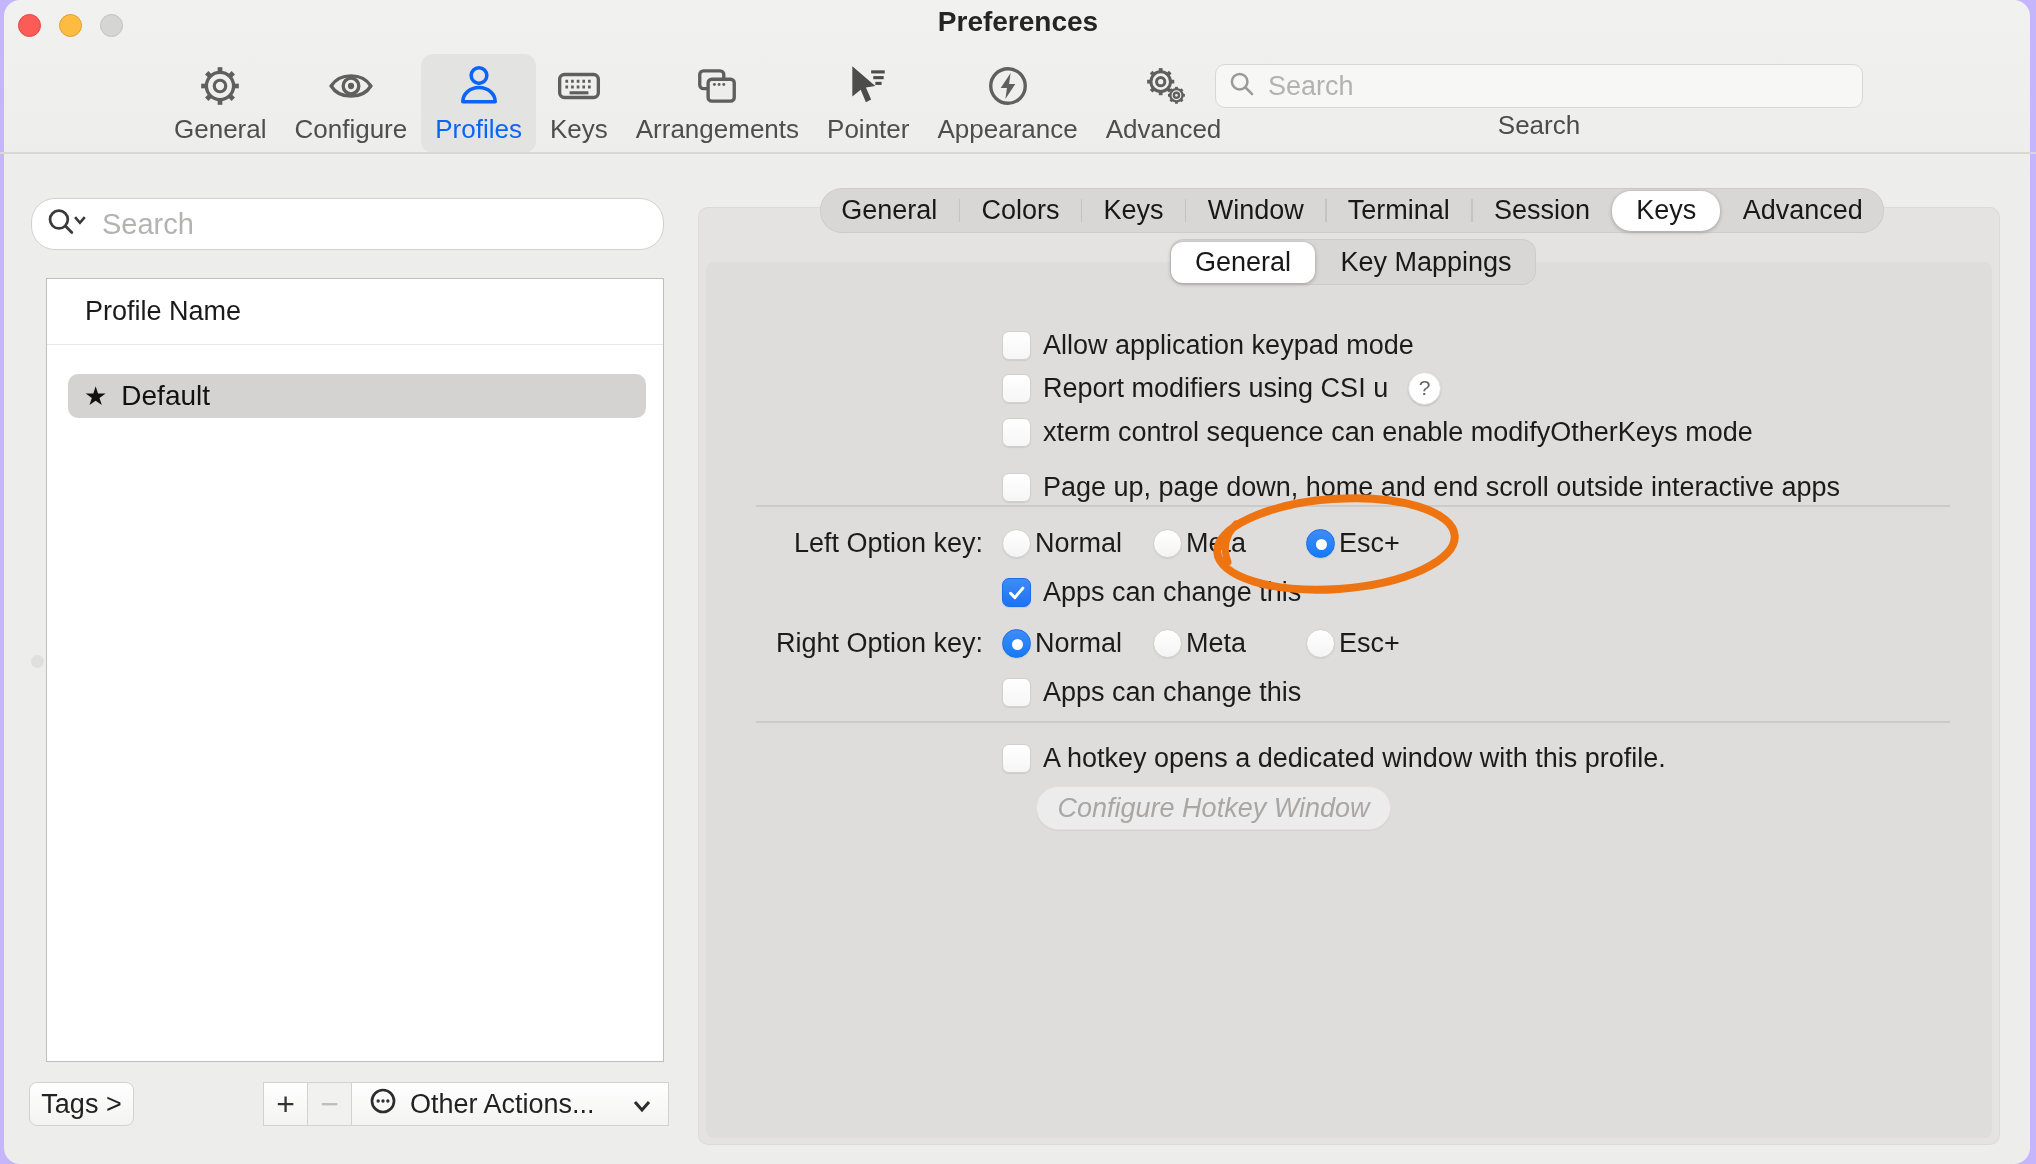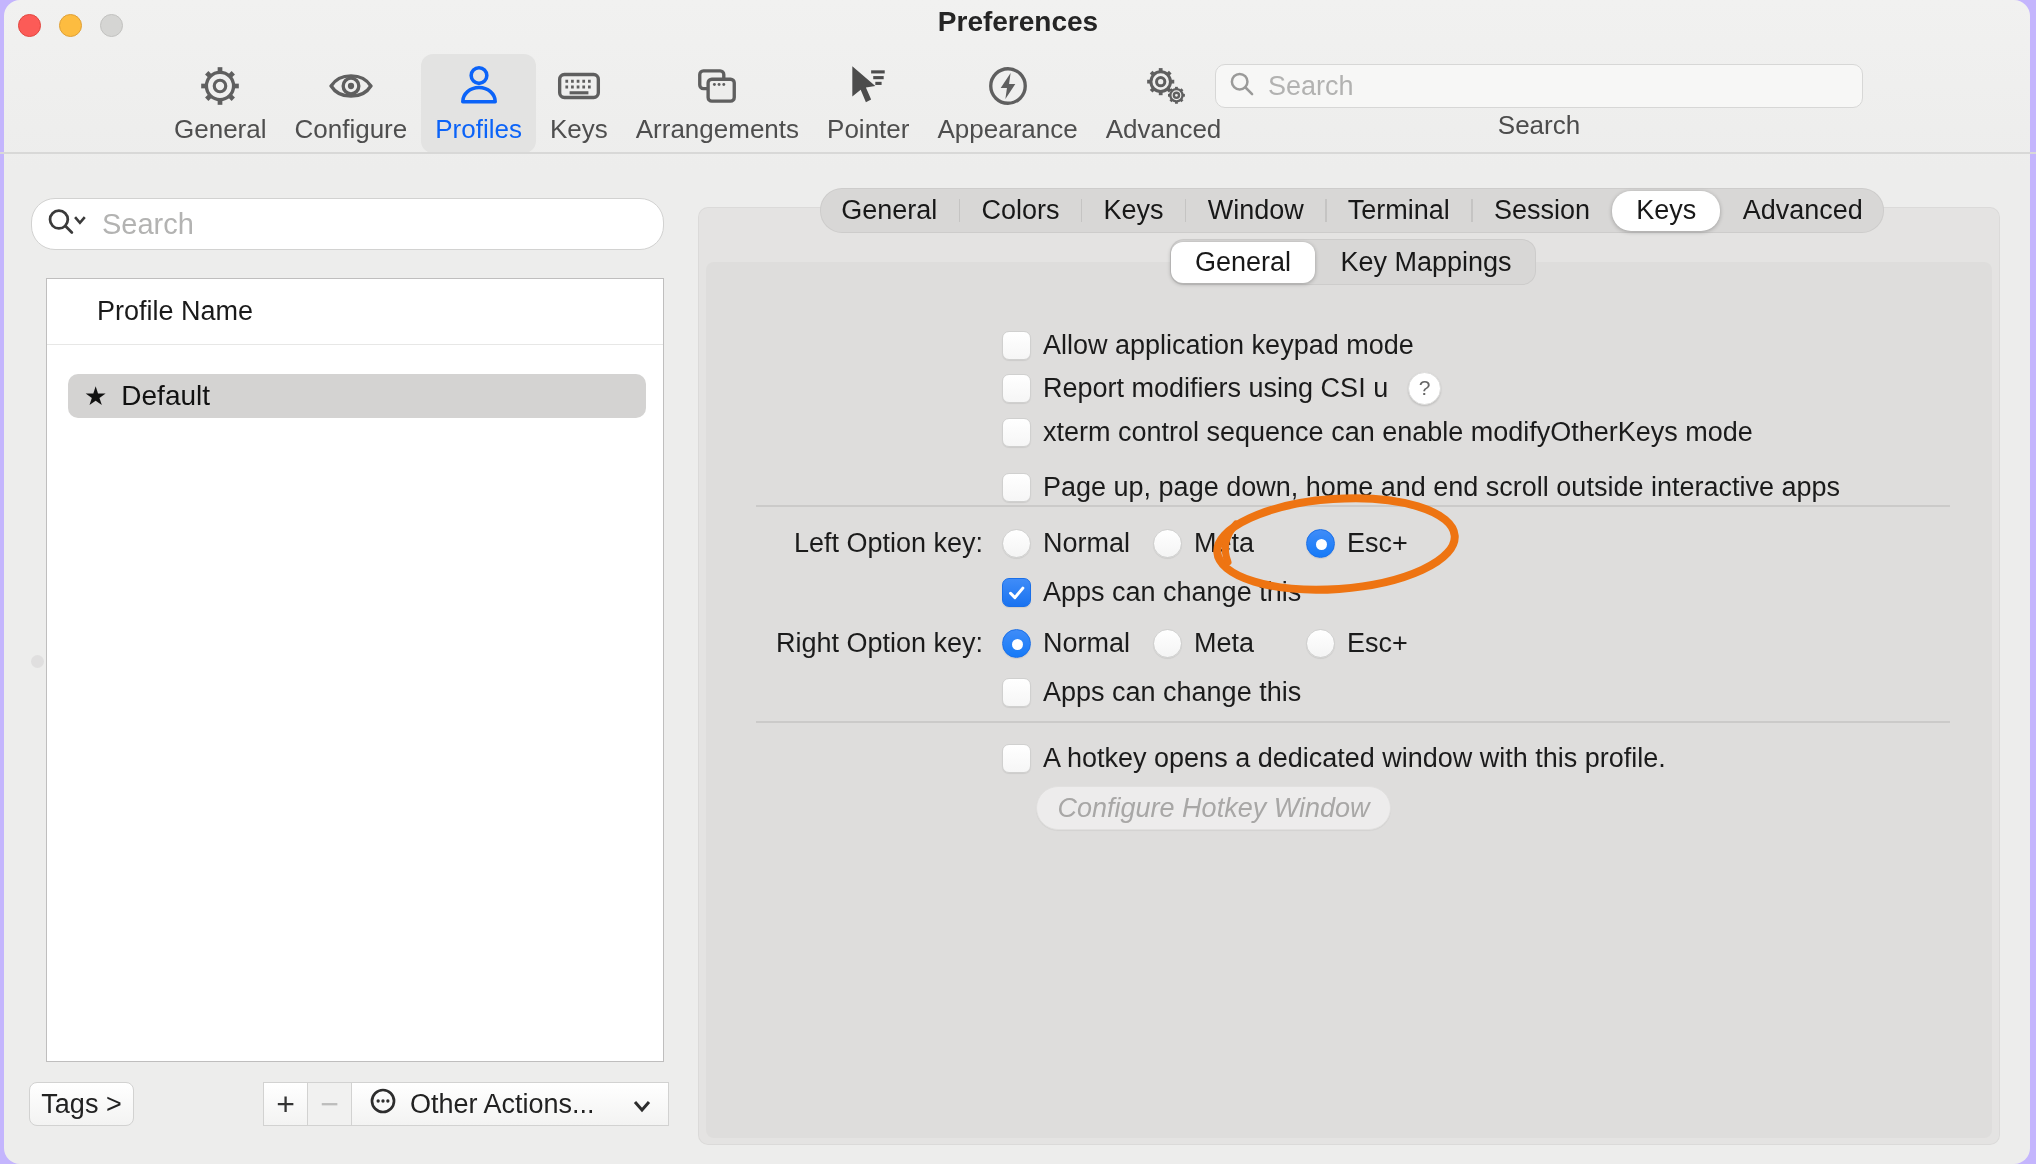--- a/index.html
+++ b/index.html
@@ -35,21 +35,21 @@
 
   
   .side-search{position:absolute;left:31px;top:198px;width:633px;height:52px;border-radius:24px;
                background:#fff;border:1.5px solid #d2d2d1;display:flex;align-items:center;padding:0 14px;}
   .side-search input{border:none;outline:none;background:transparent;font-size:29px;color:#333;width:100%;margin-left:12px;}
   .side-search input::placeholder{color:#b3b3b2;}
   .left-dot{position:absolute;left:31px;top:655px;width:13px;height:13px;border-radius:50%;background:#e0dfdf;}
 
   .plist{position:absolute;left:46px;top:278px;width:618px;height:784px;background:#fff;
          border:1.5px solid #bfbebe;}
-  .plist-header{height:66px;display:flex;align-items:center;padding-left:50px;
+  .plist-header{height:66px;display:flex;align-items:center;padding-left:38px;
                 font-size:27px;color:#1a1a1a;border-bottom:1.5px solid #e7e7e6;}
   .prow{position:absolute;left:21px;top:95px;width:578px;height:44px;border-radius:10px;
         background:#d4d3d2;display:flex;align-items:center;padding-left:16px;font-size:28px;color:#111;}
   .prow .star{font-size:26px;margin-right:14px;color:#111;}
 
   
   .btn{background:linear-gradient(#ffffff,#f3f3f2);border:1.5px solid #d2d2d1;color:#222;
        display:flex;align-items:center;justify-content:center;font-size:27px;}
   .tags-btn{position:absolute;left:29px;top:1082px;width:105px;height:44px;border-radius:8px;}
   .bgroup{position:absolute;left:263px;top:1082px;height:44px;display:flex;}
@@ -87,21 +87,21 @@
   .radio.selected::after{content:"";position:absolute;left:9px;top:9px;width:11px;height:11px;
          border-radius:50%;background:#fff;}
   .crow{position:absolute;display:flex;align-items:center;gap:12px;height:44px;}
   .crow .clabel{font-size:27px;color:#1b1b1b;white-space:nowrap;}
   .help{width:33px;height:33px;border-radius:50%;background:#fff;border:1px solid #dddddc;
         box-shadow:0 1px 2px rgba(0,0,0,.15);display:flex;align-items:center;justify-content:center;
         font-size:21px;color:#666;margin-left:8px;}
   .orow{position:absolute;left:756px;width:1194px;height:44px;}
   .orow .rowlabel{position:absolute;left:0;top:0;width:227px;height:44px;display:flex;align-items:center;
         justify-content:flex-end;font-size:27px;color:#1b1b1b;}
-  .rgroup{position:absolute;top:0;height:44px;display:flex;align-items:center;gap:12px;}
+  .rgroup{position:absolute;top:0;height:44px;display:flex;align-items:center;gap:4px;}
   .rgroup .clabel{font-size:27px;color:#1b1b1b;}
 
   .cfg-btn{position:absolute;left:1036px;top:786px;width:355px;height:44px;border-radius:22px;
            background:#edecec;border:1px solid #e1e0df;box-shadow:0 1px 1px rgba(0,0,0,.05);
            display:flex;align-items:center;justify-content:center;font-size:27px;color:#a8a7a6;font-style:italic;}
 
   .annotation{position:absolute;left:1198px;top:482px;width:280px;height:128px;z-index:9;pointer-events:none;}
 </style>
 </head>
 <body>

